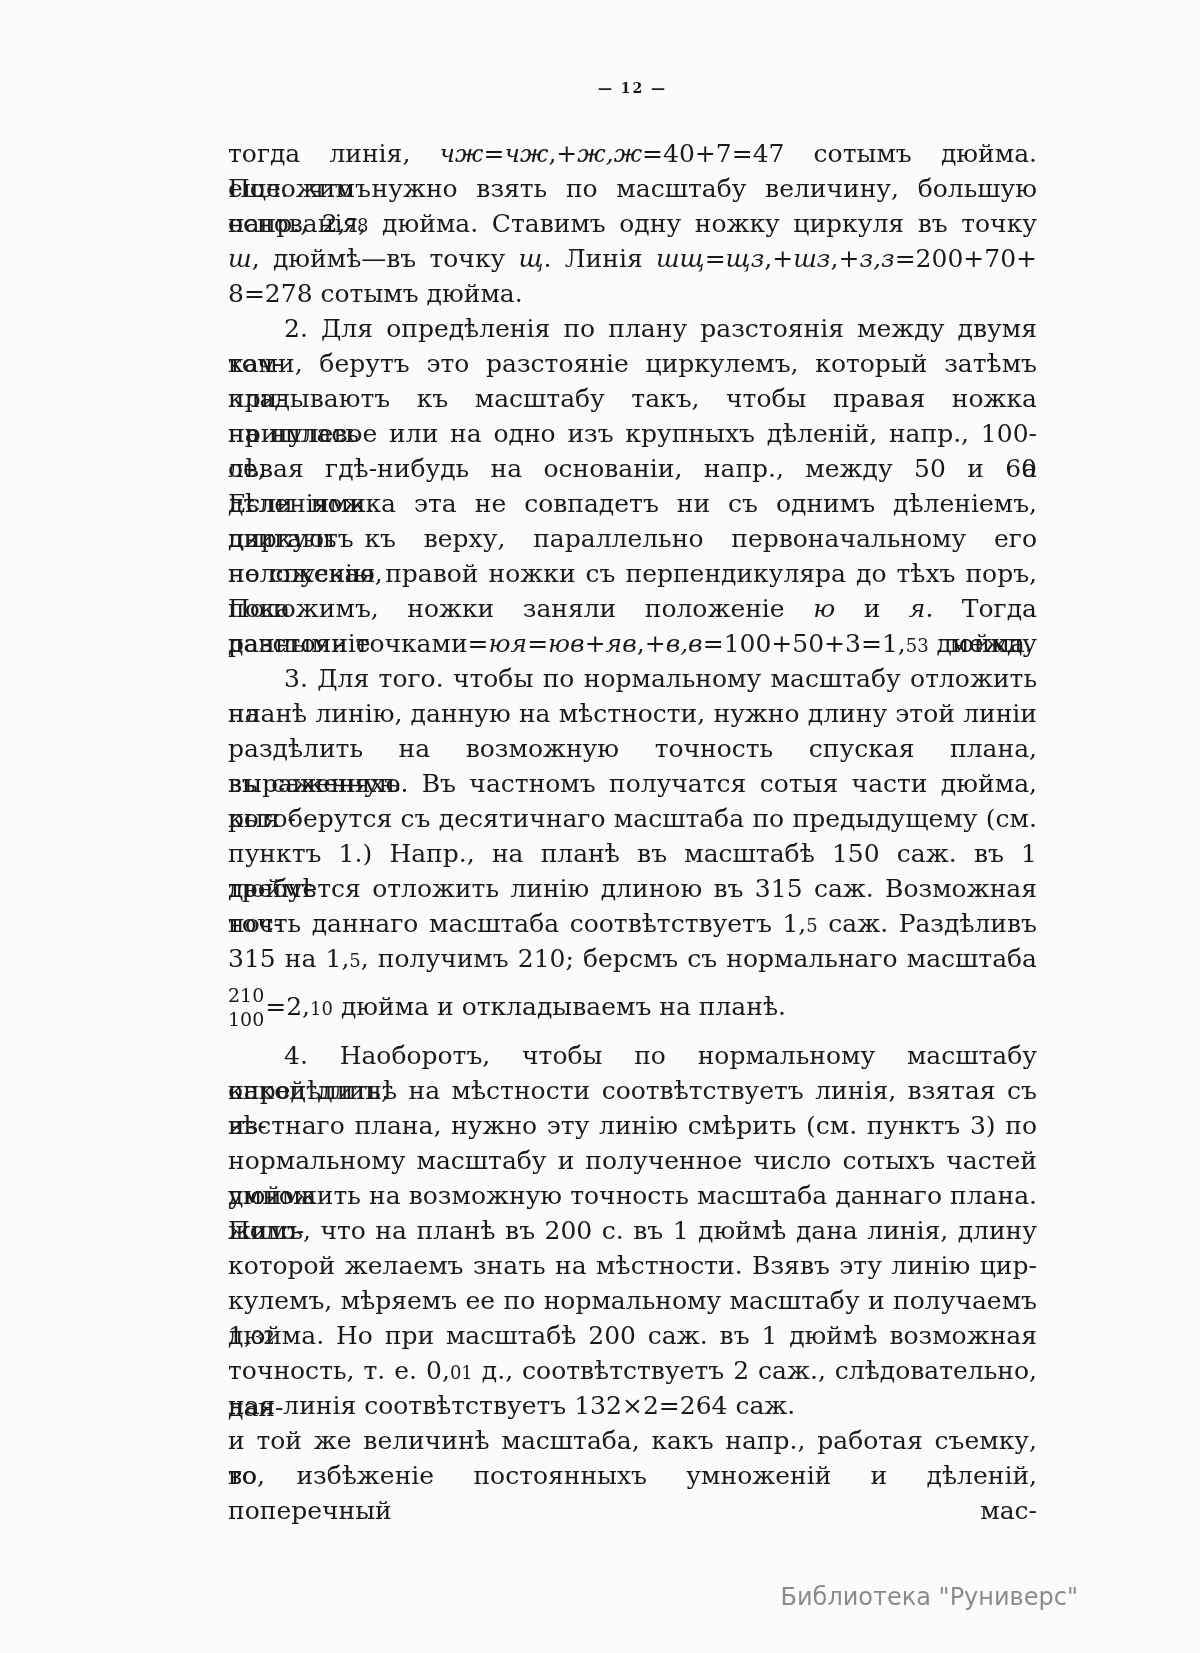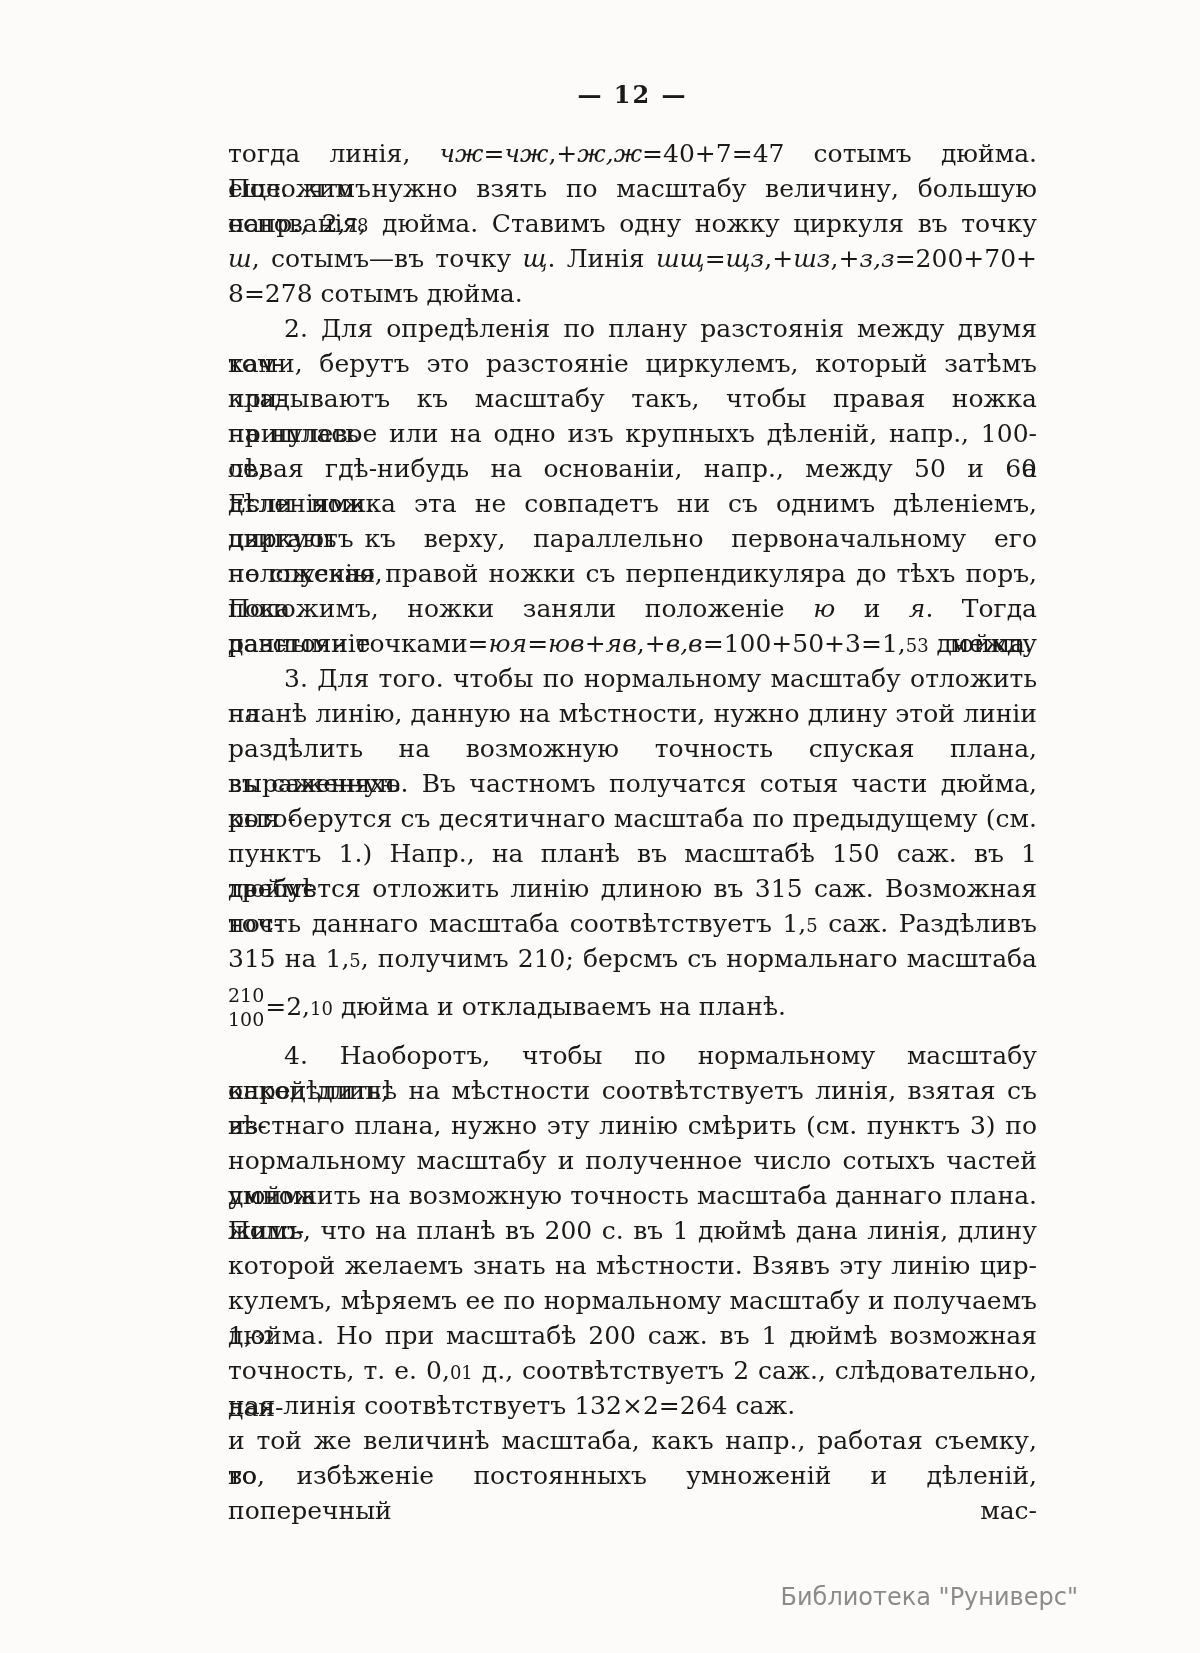--- a/index.html
+++ b/index.html
@@ -11,21 +11,21 @@
     overflow: hidden;
     font-family: "DejaVu Serif", "Liberation Serif", serif;
     color: var(--ink, #1a1a1a);
   }
   .page-number {
     position: absolute;
     left: 228px;
     top: 80px;
     width: 809px;
     text-align: center;
-    font-size: 24px;
+    font-size: 14px;
     font-weight: bold;
     letter-spacing: 2px;
   }
   .text-body {
     position: absolute;
     left: 228px;
     top: 136px;
     width: 809px;
   }
   .paragraph { margin: 0; }
@@ -67,21 +67,21 @@
 </head>
 <body>
 
 <div class="page">
   <div class="page-number">— 12 —</div>
   <div class="text-body">
       <div class="paragraph">
         <div class="line"><span>тогда линія, </span><span class="it">чж</span><span>=</span><span class="it">чж</span><span>,+</span><span class="it">ж,ж</span><span>=40+7=47 сотымъ дюйма. Положимъ</span></div>
         <div class="line"><span>еще. что нужно взять по масштабу величину, большую основанія,</span></div>
         <div class="line"><span>напр., 2,</span><span class="dec">78</span><span> дюйма. Ставимъ одну ножку циркуля въ точку</span></div>
-        <div class="line"><span class="it">ш</span><span>, сотымъ—въ точку </span><span class="it">щ</span><span>. Линія </span><span class="it">шщ</span><span>=</span><span class="it">щз</span><span>,+</span><span class="it">шз</span><span>,+</span><span class="it">з,з</span><span>=200+70+</span></div>
+        <div class="line"><span class="it">ш</span><span>, дюймѣ—въ точку </span><span class="it">щ</span><span>. Линія </span><span class="it">шщ</span><span>=</span><span class="it">щз</span><span>,+</span><span class="it">шз</span><span>,+</span><span class="it">з,з</span><span>=200+70+</span></div>
         <div class="line no-j"><span>8=278 сотымъ дюйма.</span></div>
       </div>
       <div class="paragraph">
         <div class="line indent"><span>2. Для опредѣленія по плану разстоянія между двумя точ-</span></div>
         <div class="line"><span>ками, берутъ это разстояніе циркулемъ, который затѣмъ при-</span></div>
         <div class="line"><span>кладываютъ къ масштабу такъ, чтобы правая ножка пришлась</span></div>
         <div class="line"><span>на нулевое или на одно изъ крупныхъ дѣленій, напр., 100-ое, а</span></div>
         <div class="line"><span>лѣвая гдѣ-нибудь на основаніи, напр., между 50 и 60 дѣленіями.</span></div>
         <div class="line"><span>Если ножка эта не совпадетъ ни съ однимъ дѣленіемъ, двигаютъ</span></div>
         <div class="line"><span>циркуль къ верху, параллельно первоначальному его положенію,</span></div>

